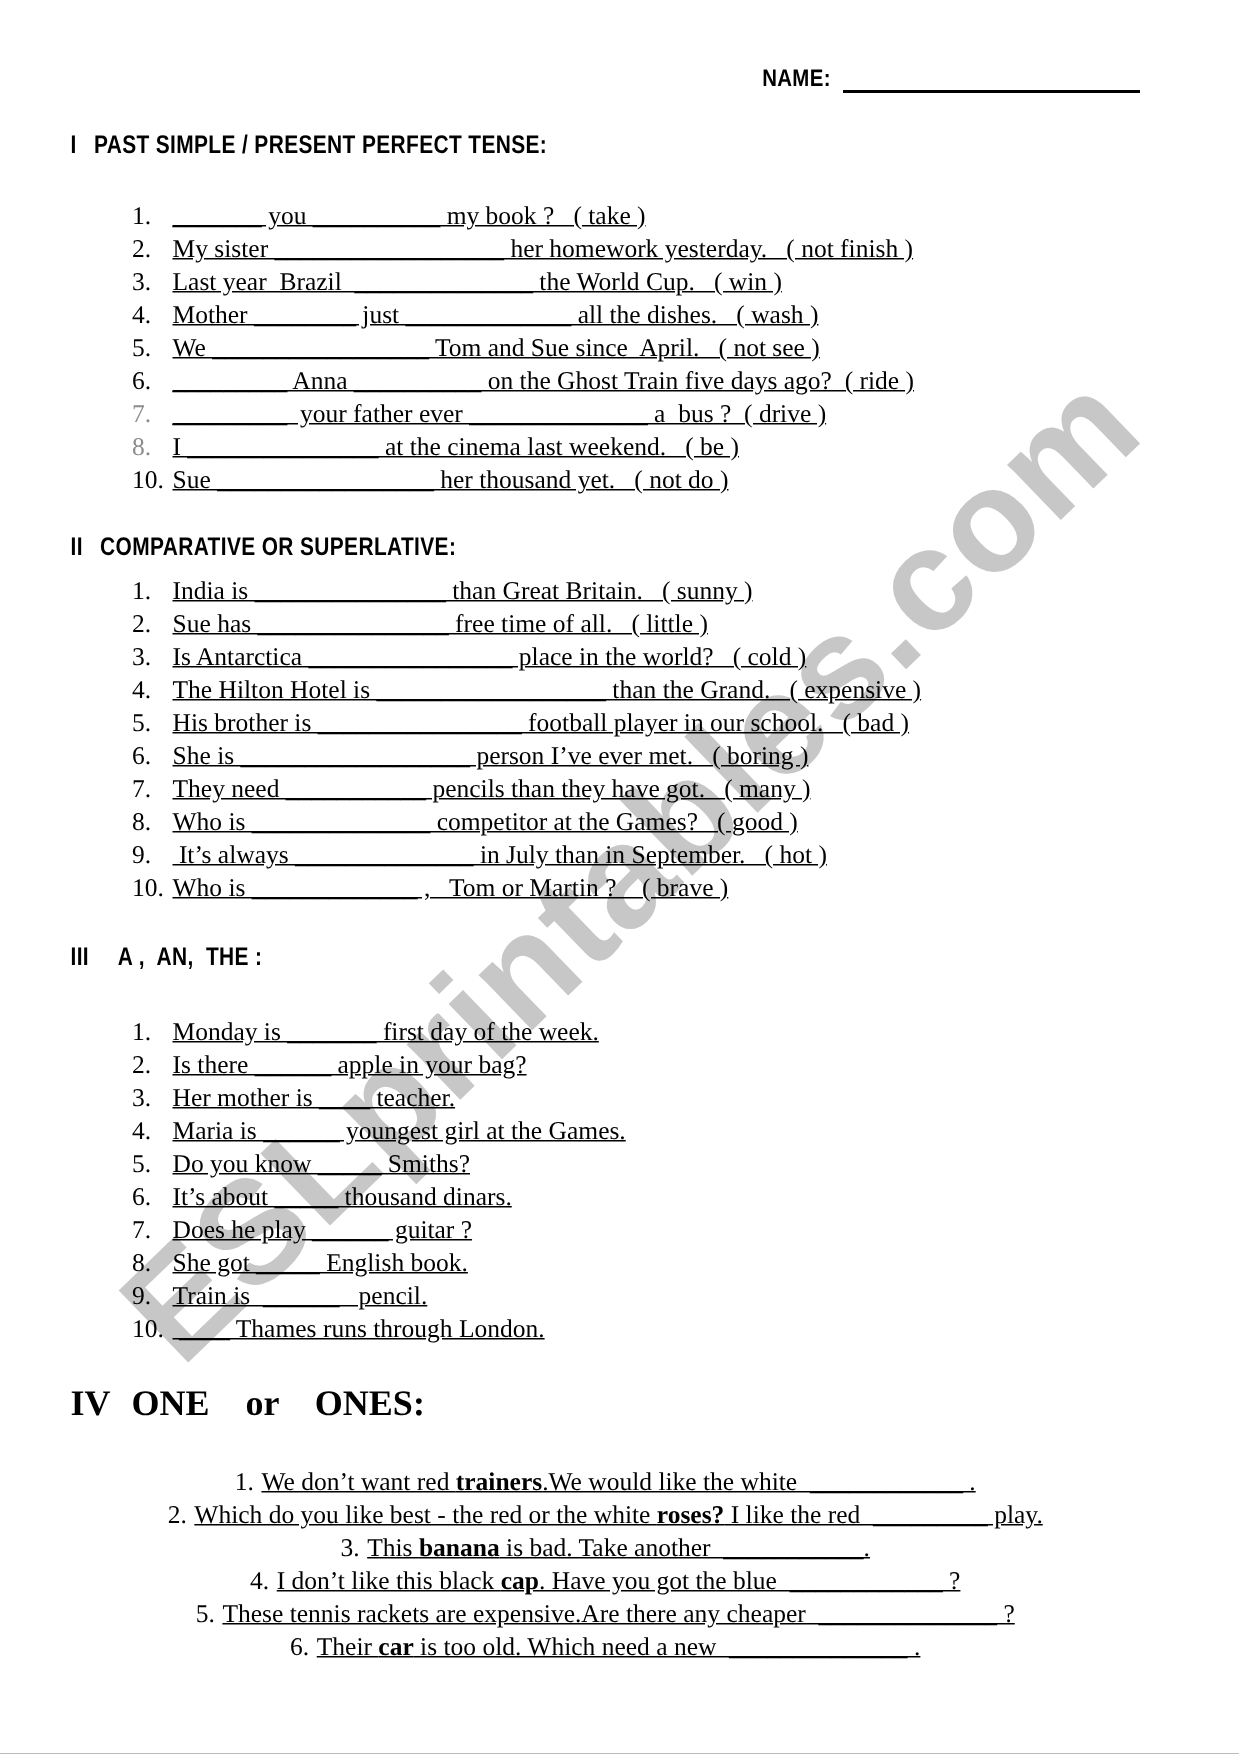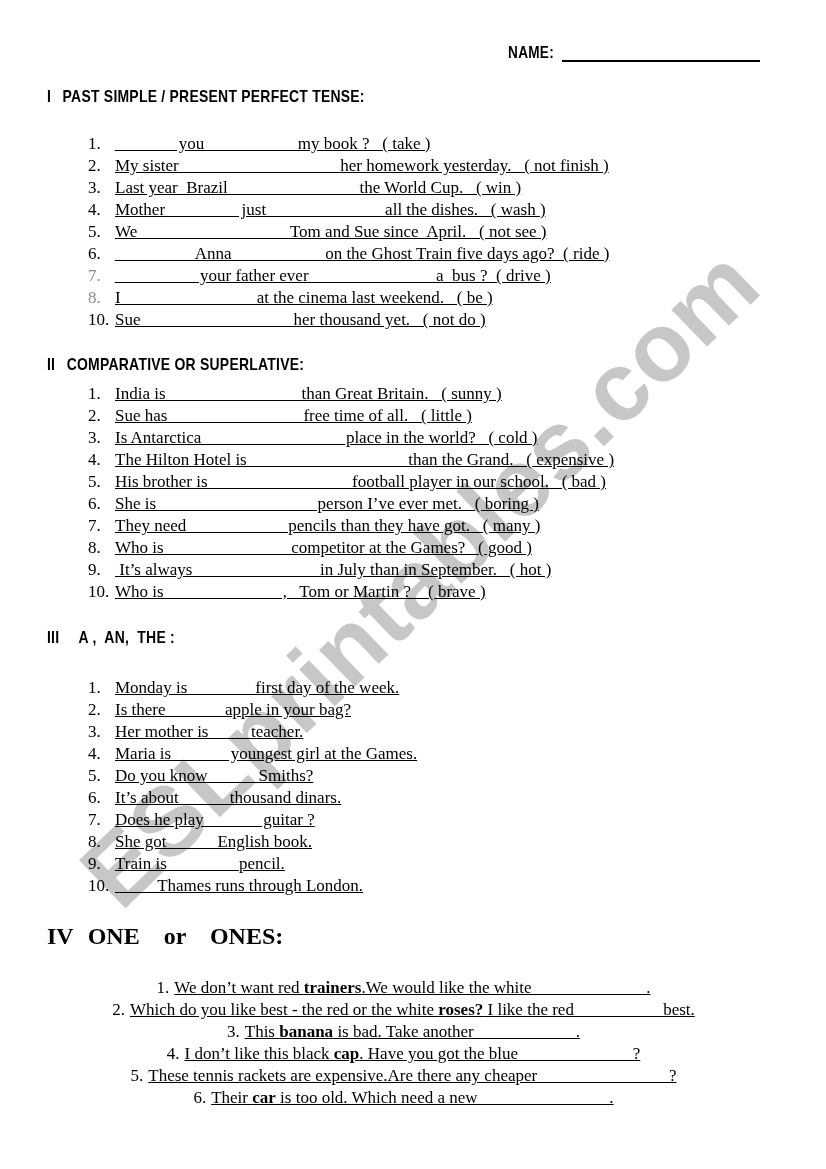--- a/index.html
+++ b/index.html
@@ -182,21 +182,21 @@
 
   <li class="item"><span class="num">10.</span><span class="txt"><span> ____ Thames runs through London.</span></span></li>
 </ol>
   </section>
 
   <section class="section s3">
     <h2 class="heading serif"><span class="numeral">IV</span><span class="title">ONE  or  ONES:</span></h2>
     <ol class="items flush">
   <li class="item"><span class="num">1.</span><span class="txt"><span>We don’t want red </span><span class="bold">trainers</span><span>.We would like the white  ____________ .</span></span></li>
 
-  <li class="item"><span class="num">2.</span><span class="txt"><span>Which do you like best - the red or the white </span><span class="bold">roses?</span><span> I like the red  _________ best.</span></span></li>
+  <li class="item"><span class="num">2.</span><span class="txt"><span>Which do you like best - the red or the white </span><span class="bold">roses?</span><span> I like the red  _________ play.</span></span></li>
 
   <li class="item"><span class="num">3.</span><span class="txt"><span>This </span><span class="bold">banana</span><span> is bad. Take another  ___________.</span></span></li>
 
   <li class="item"><span class="num">4.</span><span class="txt"><span>I don’t like this black </span><span class="bold">cap</span><span>. Have you got the blue  ____________ ?</span></span></li>
 
   <li class="item"><span class="num">5.</span><span class="txt"><span>These tennis rackets are expensive.Are there any cheaper  ______________ ?</span></span></li>
 
   <li class="item"><span class="num">6.</span><span class="txt"><span>Their </span><span class="bold">car</span><span> is too old. Which need a new  ______________ .</span></span></li>
 </ol>
   </section>

